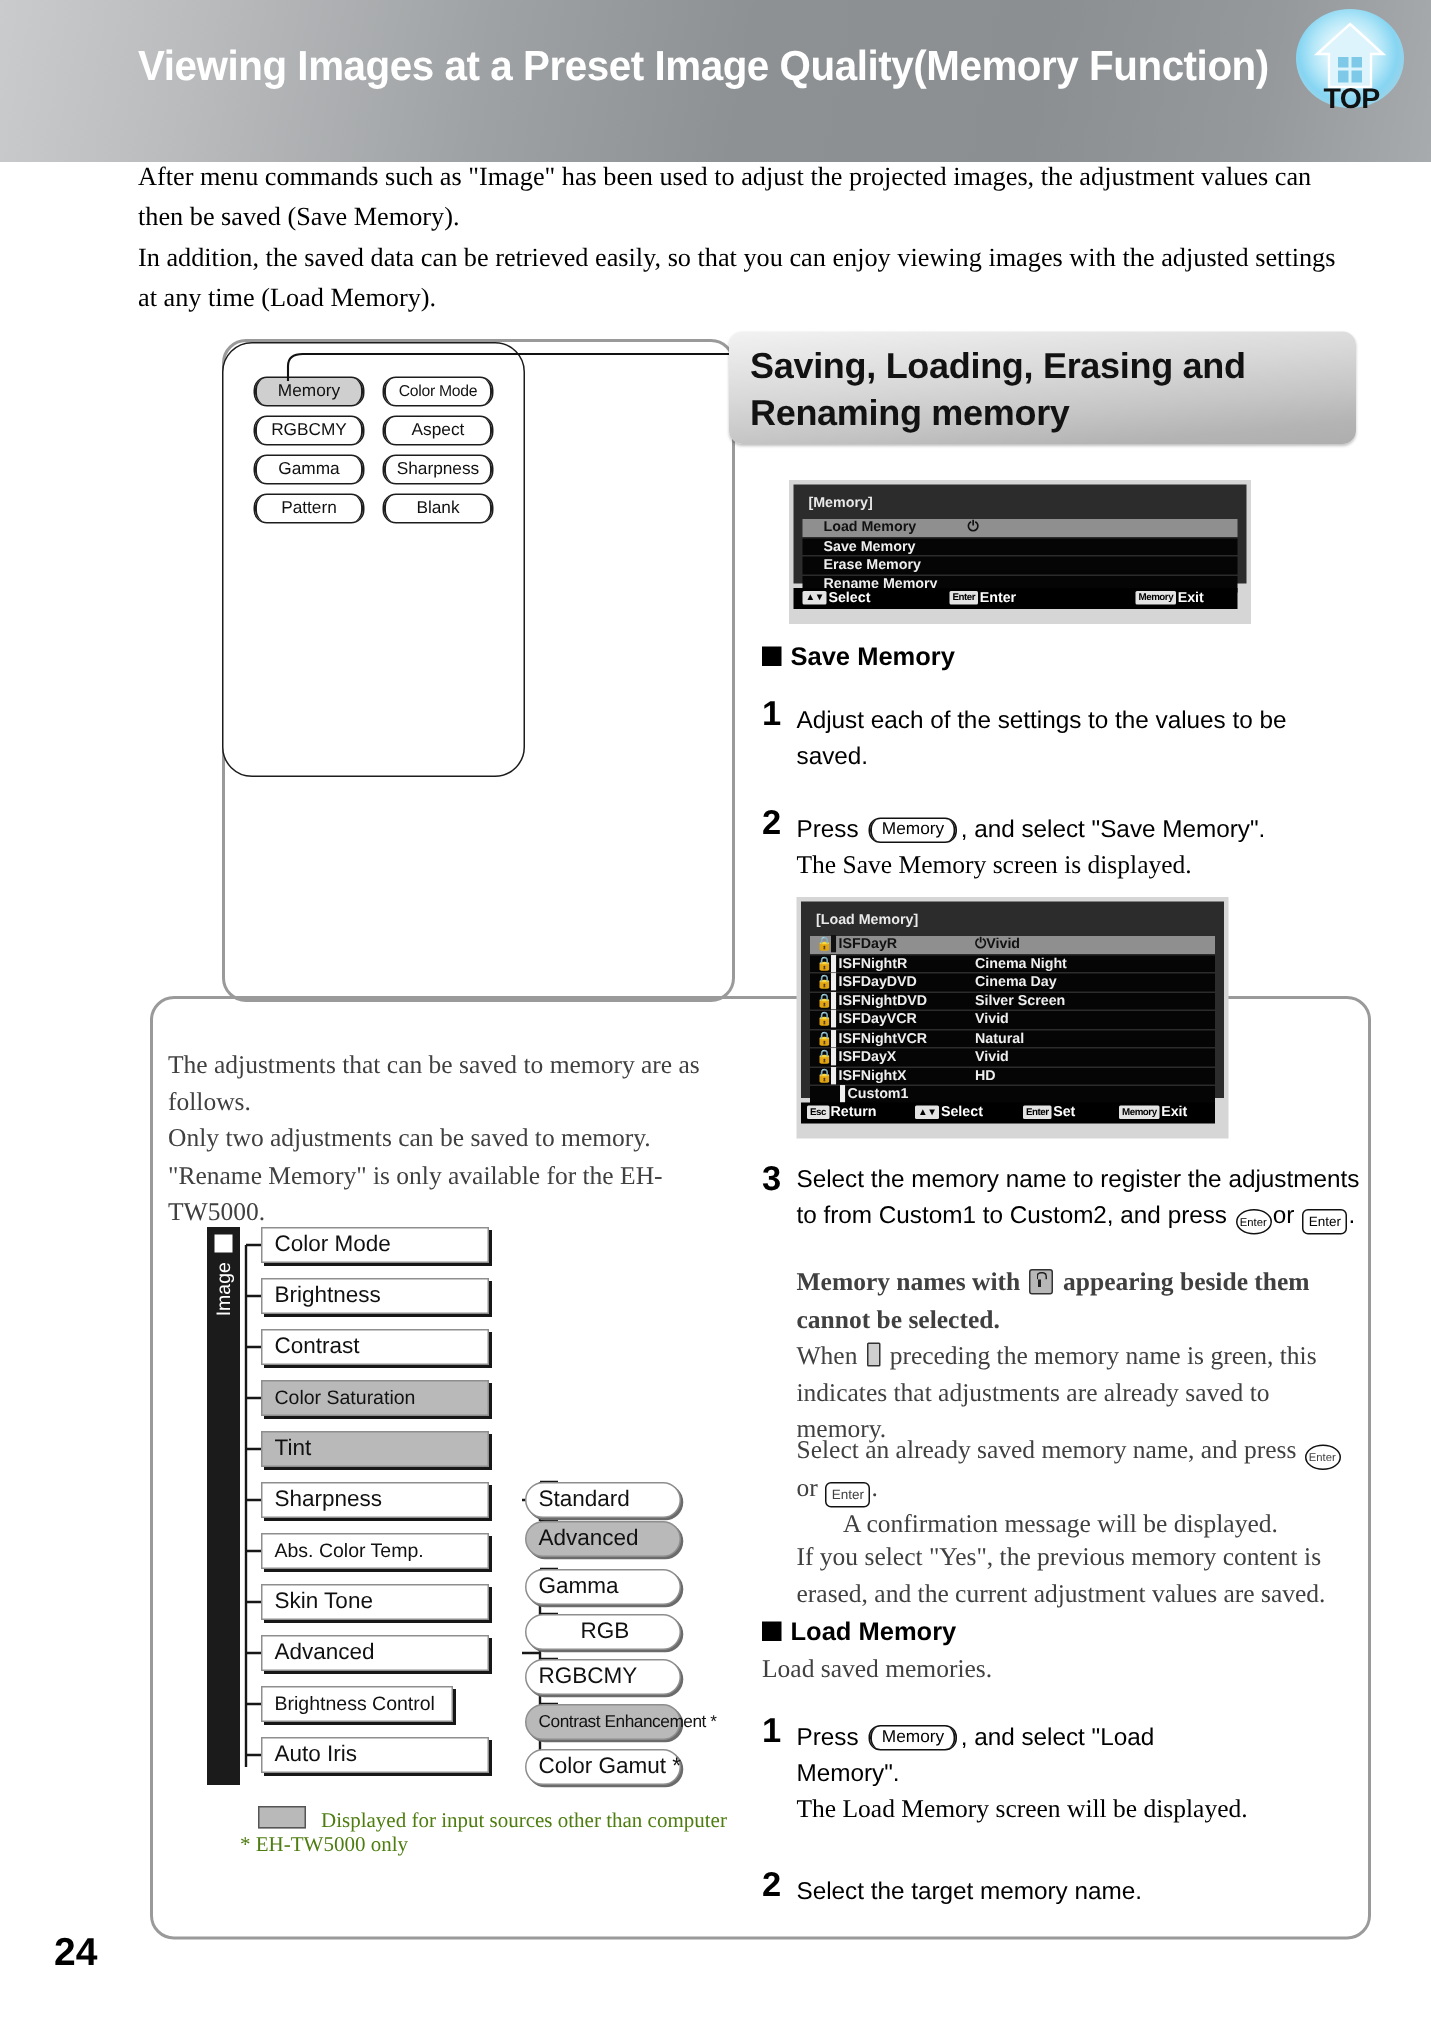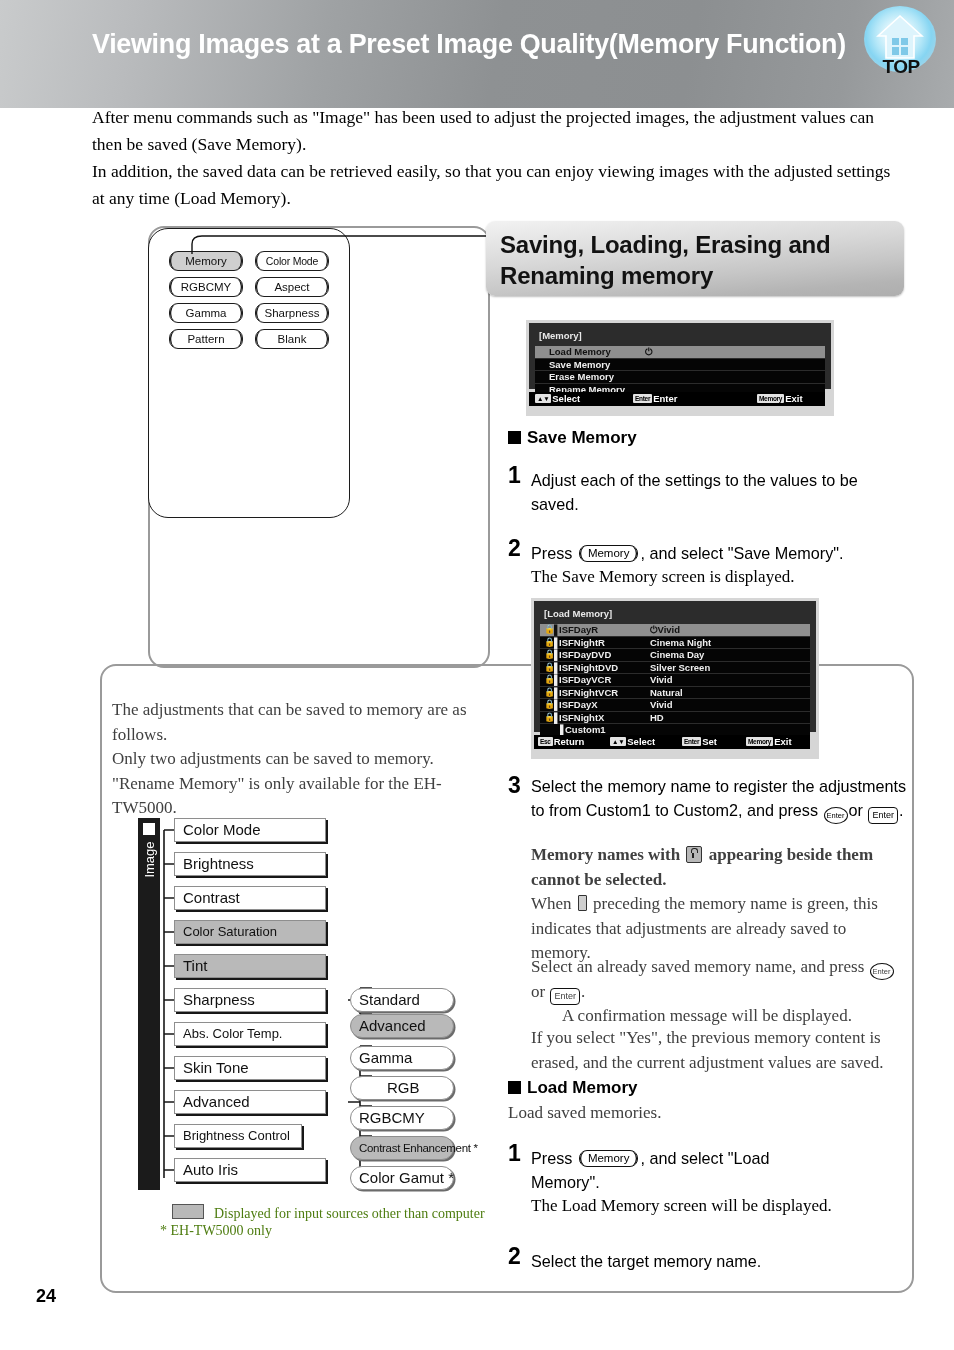--- a/index.html
+++ b/index.html
@@ -179,21 +179,21 @@
 
   .legend{position:absolute;left:172px;top:1204px;font-family:"Liberation Serif",serif;font-size:14px;color:#4d7c0f;}
   .legend .swatch{
     display:inline-block;width:30px;height:13px;background:#b9b9b9;border:1px solid #555;
     vertical-align:-1px;margin-right:10px;
   }
   .legend .fn{position:absolute;left:-12px;top:19px;white-space:nowrap;}
 
   .pagenum{
     position:absolute;left:36px;top:1286px;font-family:"Liberation Sans",sans-serif;
-    font-weight:bold;font-size:18px;color:#000;
+    font-weight:bold;font-size:26px;color:#000;
   }
 </style>
 </head>
 <body>
 
 <div class="header">
   <div class="header-title">Viewing Images at a Preset Image Quality(Memory Function)</div>
   <div class="top-badge">
     <div class="glow"></div>
     <svg class="house" viewBox="0 0 48 46">

